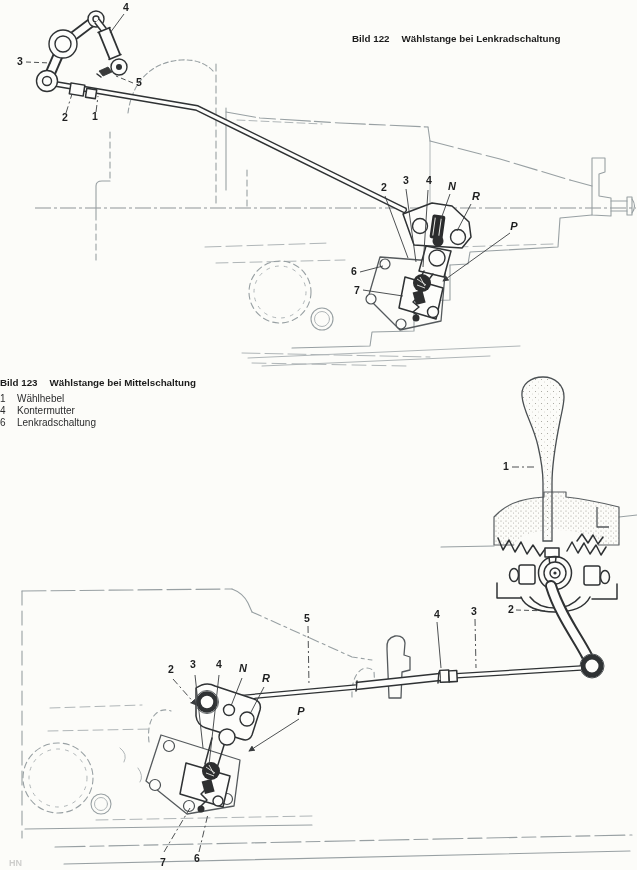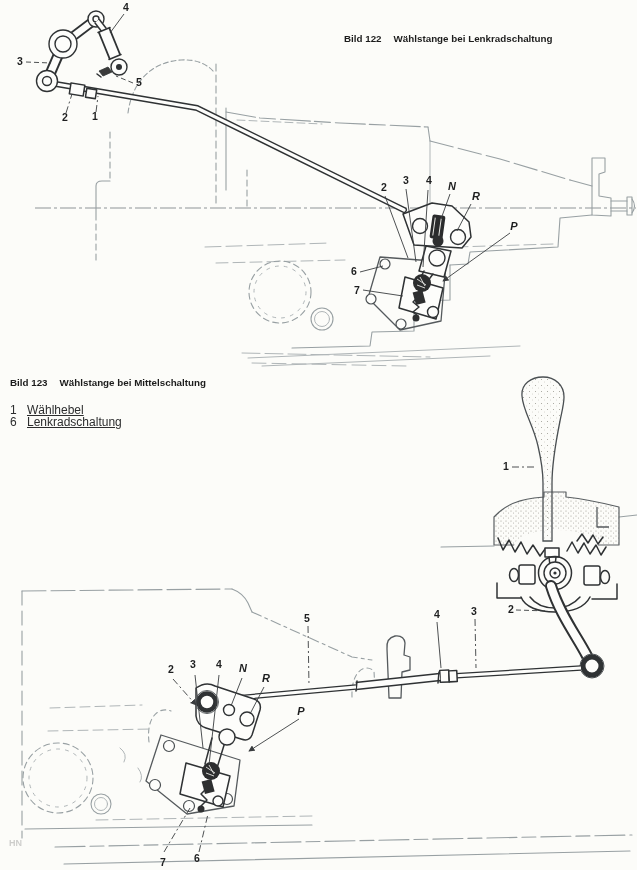--- a/index.html
+++ b/index.html
@@ -17,44 +17,45 @@
   .dk2 {stroke:#2f3234;fill:#fdfdfb;stroke-width:1.5;stroke-linejoin:round;}
   .md  {stroke:#555a5d;fill:none;stroke-width:1.3;stroke-linejoin:round;}
   .ldr {stroke:#3a3d3f;stroke-width:0.9;fill:none;}
   .ldd {stroke:#3a3d3f;stroke-width:0.9;fill:none;stroke-dasharray:5 3;}
   .lddd{stroke:#3a3d3f;stroke-width:0.9;fill:none;stroke-dasharray:7 3 2 3;}
   .hole{fill:#fdfdfb;stroke:#2f3234;stroke-width:1.4;}
   .holem{fill:#fdfdfb;stroke:#4a4f52;stroke-width:1.2;}
   .lbl {font:bold 10.5px "Liberation Sans",sans-serif;fill:#1e1f20;}
   .lbl-i{font:italic bold 11px "Liberation Sans",sans-serif;fill:#1e1f20;}
   
-  .cap122{position:absolute;left:344px;top:33px;font:bold 9.8px "Liberation Sans",sans-serif;color:#1c1c1c;white-space:nowrap;}
+  .cap122{position:absolute;left:352px;top:33px;font:bold 9.8px "Liberation Sans",sans-serif;color:#1c1c1c;white-space:nowrap;}
   .cap122 .t{margin-left:12px;}
-  .legendbox{position:absolute;left:10px;top:377px;font-family:"Liberation Sans",sans-serif;}
+  .legendbox{position:absolute;left:0;top:377px;font-family:"Liberation Sans",sans-serif;}
   .legendbox .hd{font-weight:bold;font-size:9.8px;color:#1c1c1c;white-space:nowrap;}
   .legendbox .hd .t{margin-left:12px;}
-  .legendbox .rows{margin-top:17px;font-size:12px;color:#2c2d2e;line-height:11.9px;text-decoration:underline;}
+  .legendbox .rows{margin-top:5px;font-size:10px;color:#2c2d2e;line-height:11.9px;}
   .legendbox .row span.n{display:inline-block;width:17px;}
-  .mark{position:absolute;left:9px;top:838px;font:bold 9px "Liberation Sans",sans-serif;color:#777;opacity:.35;text-align:right;}
+  .mark{position:absolute;left:9px;top:858px;font:bold 9px "Liberation Sans",sans-serif;color:#777;opacity:.35;text-align:right;}
 </style>
 </head>
 <body>
 
 <div class="page">
 
   <div class="cap122">
     <span>Bild 122</span><span class="t">Wählstange bei Lenkradschaltung</span>
   </div>
 
   <div class="legendbox">
     <div class="hd">
       <span>Bild 123</span><span class="t">Wählstange bei Mittelschaltung</span>
     </div>
     <div class="rows">
       <div class="row"><span class="n">1</span><span>Wählhebel</span></div>
+      <div class="row"><span class="n">4</span><span>Kontermutter</span></div>
       <div class="row"><span class="n">6</span><span>Lenkradschaltung</span></div>
     </div>
   </div>
 
   <div class="mark">HN</div>
 
   <svg width="637" height="870" viewBox="0 0 637 870">
     <defs>
       <pattern id="stip" width="5" height="5" patternUnits="userSpaceOnUse">
         <circle cx="1" cy="1" r="0.55" fill="#97958c"></circle>

